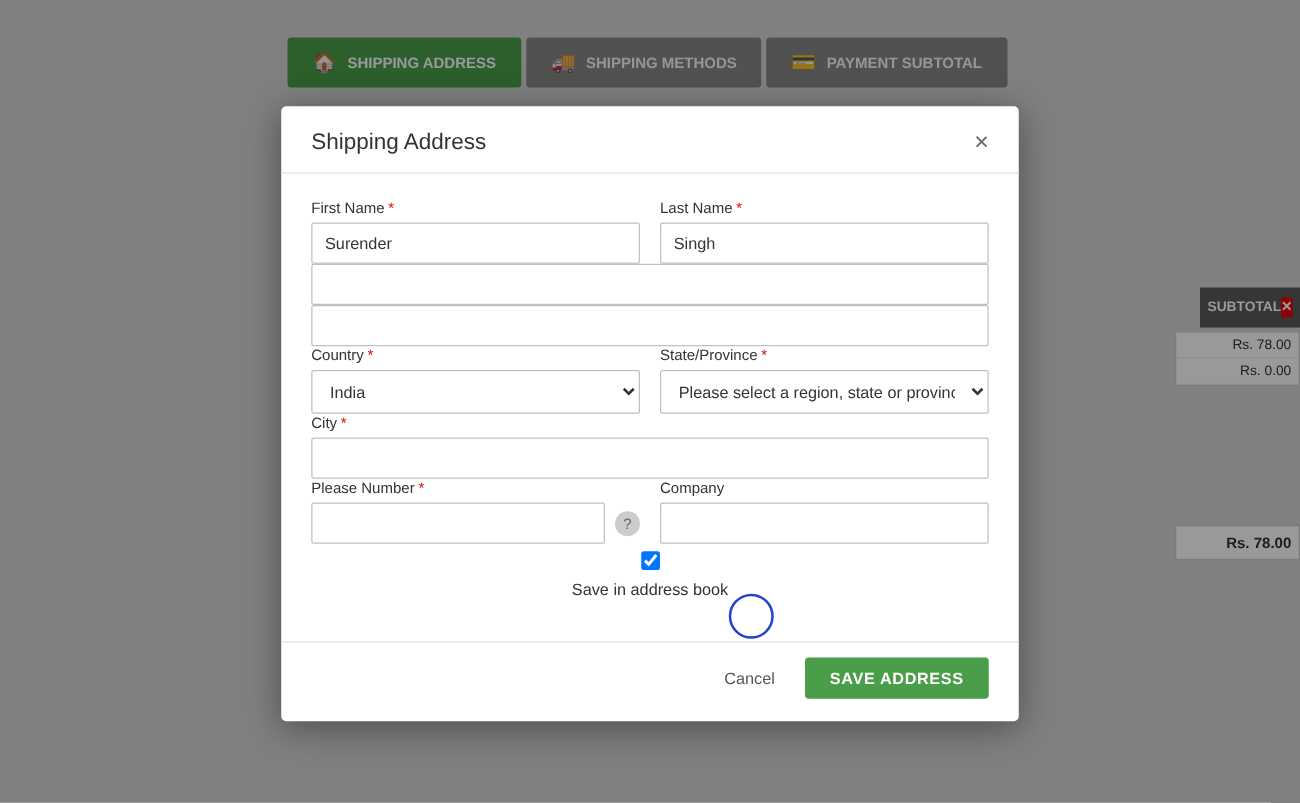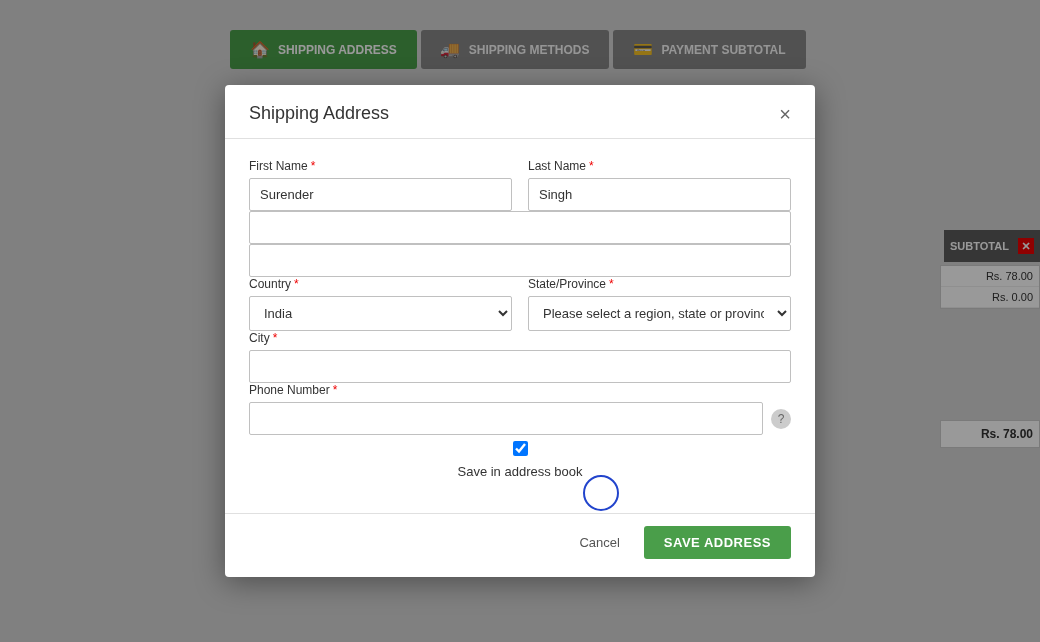--- a/index.html
+++ b/index.html
@@ -74,21 +74,21 @@
       border: none;
       border-radius: 3px;
       cursor: pointer;
     }
 
     
     .right-panel {
       position: absolute;
       top: 230px;
       right: 0;
-      width: 96px;
+      width: 80px;
       background: #5a5a5a;
       color: white;
       font-size: 11px;
       padding: 8px 6px;
       font-weight: bold;
       display: flex;
       justify-content: space-between;
       align-items: center;
     }
 
@@ -427,27 +427,33 @@
           <label class="form-label">
             <span>City</span><span class="required">*</span>
           </label>
           <input class="form-input" type="text" value="" style="">
         </div>
       </div>
 
       <div class="form-row">
         <div class="form-group">
           <label class="form-label">
-            <span>Phone Number</span><span class="required">*</span>
+            <span>Please Number</span><span class="required">*</span>
           </label>
           <div class="phone-row">
             <input class="form-input" type="text" value="" style="flex: 1 1 0%;">
             <div class="phone-help">?</div>
           </div>
         </div>
+        <div class="form-group">
+          <label class="form-label">
+            <span>Company</span>
+          </label>
+          <input class="form-input" type="text" value="" style="">
+        </div>
       </div>
 
       <div class="checkbox-row">
         <input type="checkbox" id="saveAddressChk" checked="" style="">
         <label for="saveAddressChk" class="checkbox-label">Save in address book</label>
       </div>
 
     </div>
 
     <div class="circle-annotation"></div>

